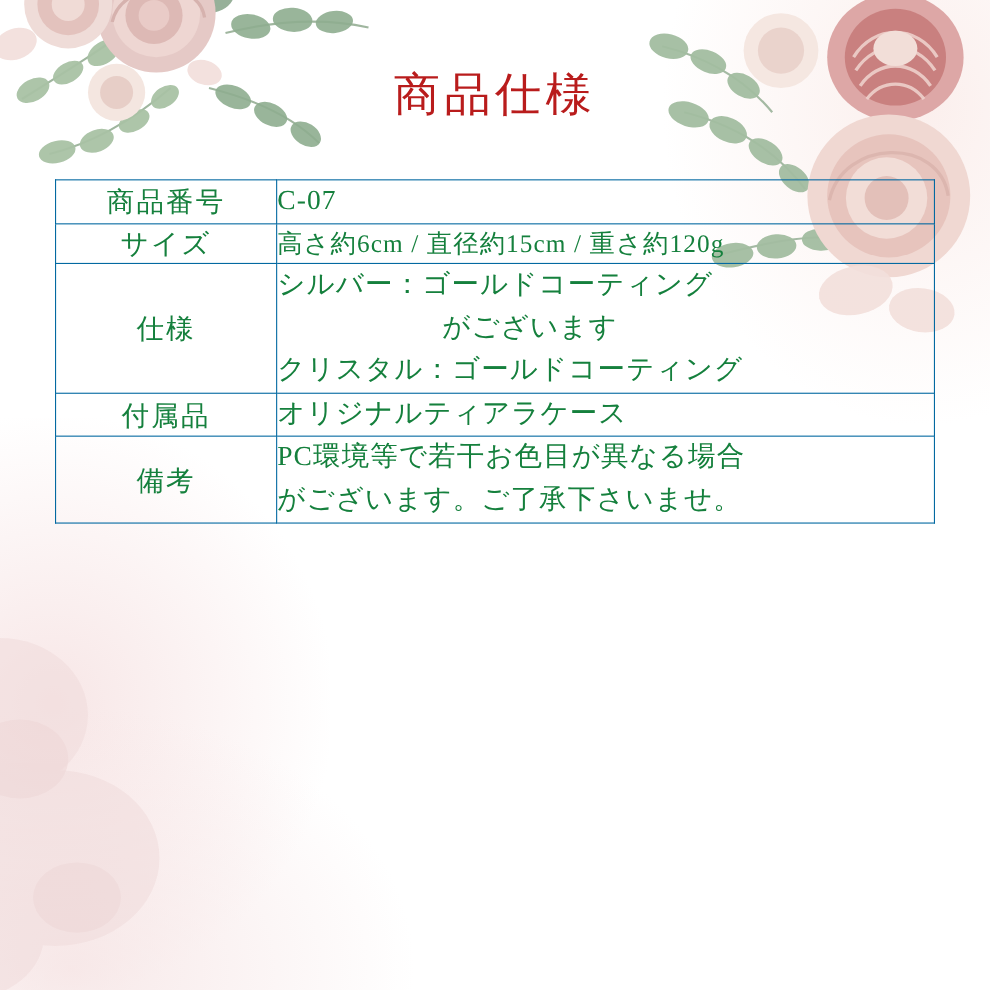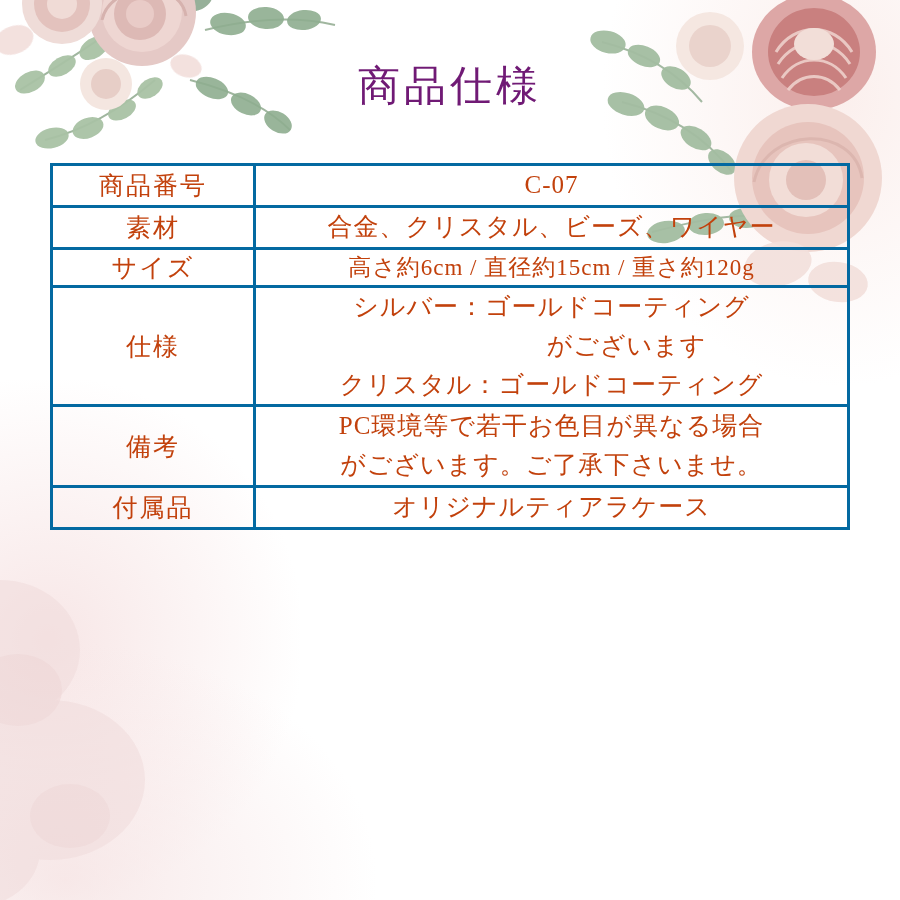--- a/index.html
+++ b/index.html
@@ -51,66 +51,65 @@
 
   
   .title {
     position: absolute;
     top: 58px;
     left: 0;
     width: 900px;
     text-align: center;
     font-size: 42px;
     letter-spacing: 4px;
-    color: #701a75;
+    color: #b91c1c;
     font-weight: 400;
     font-family: "Liberation Serif", "DejaVu Serif", serif;
     z-index: 3;
   }
 
   
   .spec-wrap {
     position: absolute;
     left: 50px;
     top: 163px;
     width: 800px;
     z-index: 3;
   }
   table.spec {
     width: 800px;
     border-collapse: collapse;
     table-layout: fixed;
     background: transparent;
   }
   table.spec td {
-    border: 3px solid #0369a1;
+    border: 1px solid #0369a1;
     padding: 0;
     vertical-align: middle;
-    color: #c2410c;
+    color: #15803d;
   }
   td.label {
     width: 200px;
     text-align: center;
     font-size: 25px;
     letter-spacing: 2px;
     padding: 18px 4px;
   }
   td.value {
     padding: 18px 12px 18px 28px;
     font-size: 25px;
     letter-spacing: 1px;
     line-height: 1.55;
   }
   td.value.small {
     font-size: 23px;
   }
   .val-line {
     display: block;
     white-space: nowrap;
-    text-align: center;
   }
   .val-line.indent {
     padding-left: 150px;
   }
   .row-tall td.label { padding: 30px 4px; }
 </style>
 </head>
 <body>
 
 <div class="deco-layer">
@@ -245,47 +244,41 @@
 <div class="spec-wrap">
   <table class="spec">
     <tbody>
       <tr>
         <td class="label">商品番号</td>
         <td class="value">
           <span class="val-line">C-07</span>
         </td>
       </tr>
       <tr>
-        <td class="label">素材</td>
-        <td class="value">
-          <span class="val-line">合金、クリスタル、ビーズ、ワイヤー</span>
-        </td>
-      </tr>
-      <tr>
         <td class="label">サイズ</td>
         <td class="value small">
           <span class="val-line">高さ約6cm / 直径約15cm / 重さ約120g</span>
         </td>
       </tr>
       <tr class="row-tall">
         <td class="label">仕様</td>
         <td class="value">
           <span class="val-line">シルバー：ゴールドコーティング</span>
           <span class="val-line indent">がございます</span>
           <span class="val-line">クリスタル：ゴールドコーティング</span>
         </td>
       </tr>
       <tr>
+        <td class="label">付属品</td>
+        <td class="value">
+          <span class="val-line">オリジナルティアラケース</span>
+        </td>
+      </tr>
+      <tr>
         <td class="label">備考</td>
         <td class="value">
           <span class="val-line">PC環境等で若干お色目が異なる場合</span>
           <span class="val-line">がございます。ご了承下さいませ。</span>
-        </td>
-      </tr>
-      <tr>
-        <td class="label">付属品</td>
-        <td class="value">
-          <span class="val-line">オリジナルティアラケース</span>
         </td>
       </tr>
     </tbody>
   </table>
 </div>
 
 </body></html>

